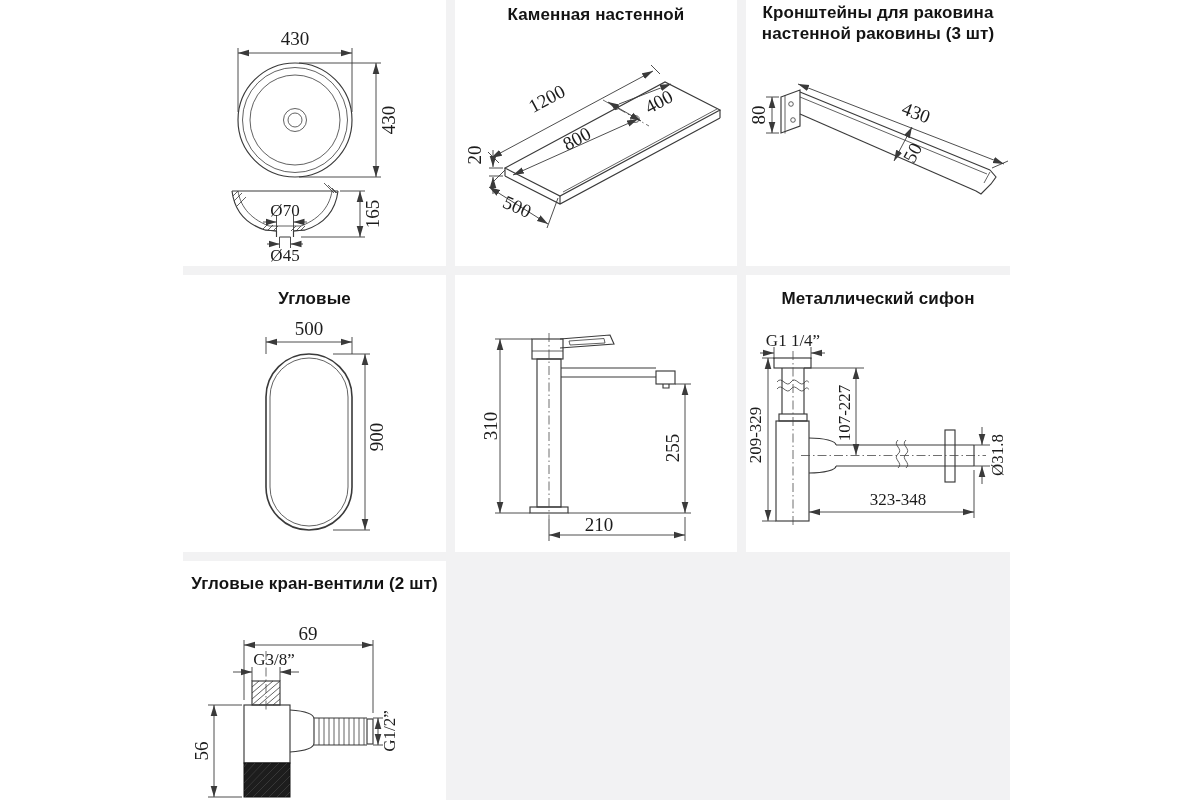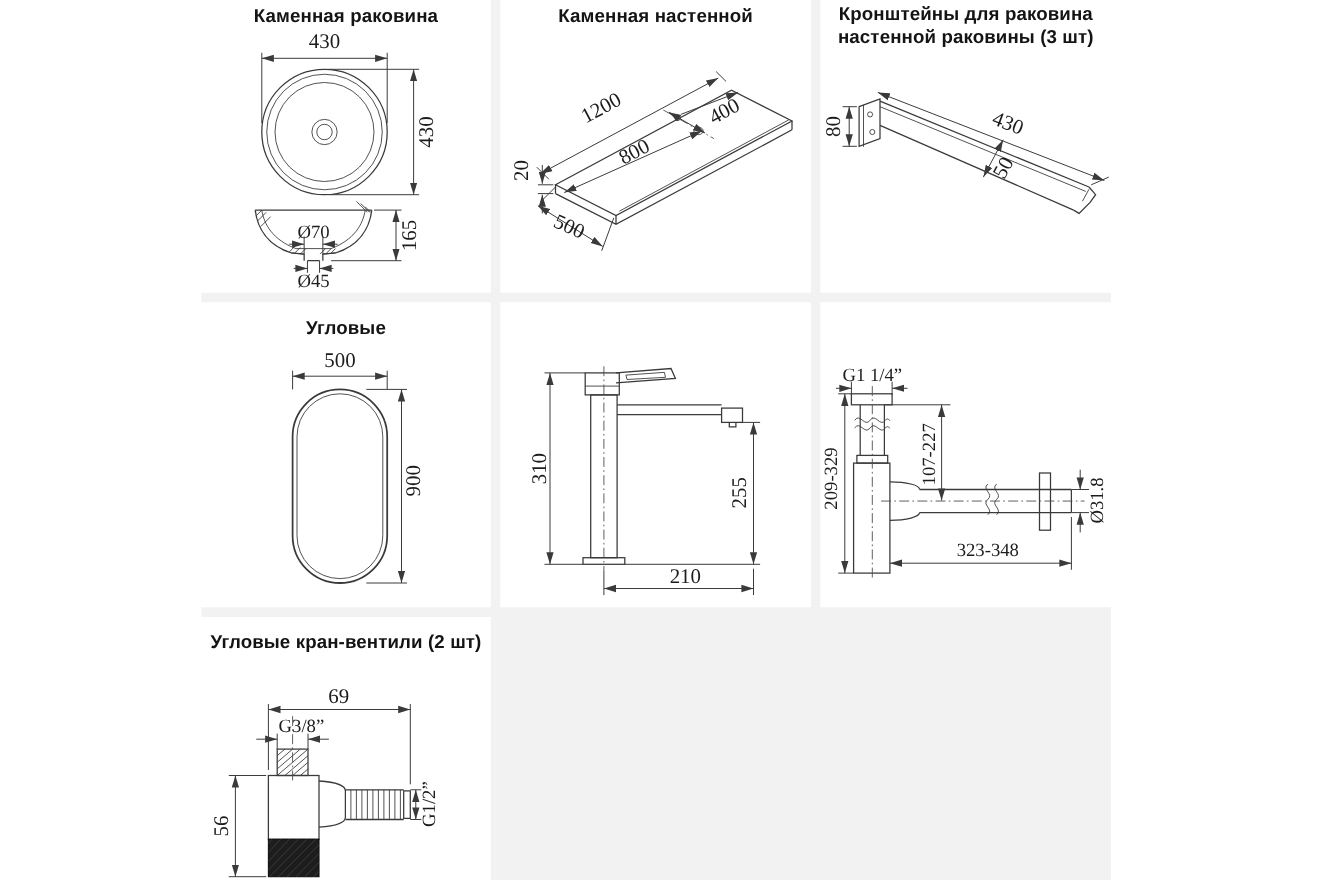--- a/index.html
+++ b/index.html
@@ -36,21 +36,20 @@
     </defs>
   </svg>
 
   <div class="gut" style="left:446px;top:0;width:9px;height:552px"></div>
   <div class="gut" style="left:737px;top:0;width:9px;height:552px"></div>
   <div class="gut" style="left:183px;top:266px;width:827px;height:9px"></div>
   <div class="gut" style="left:183px;top:552px;width:827px;height:9px"></div>
   <div class="gut" style="left:446px;top:552px;width:564px;height:248px"></div>
 
   <div class="panel" style="left:183px;top:0;width:263px;height:266px">
-    <div class="ptitle" style="top:4px">Каменная раковина</div>
     <svg width="263" height="266">
 
       <g>
         <circle class="ln" cx="112" cy="120" r="57"></circle>
         <circle class="lt" cx="112" cy="120" r="52.5"></circle>
         <circle class="lt" cx="112" cy="120" r="45"></circle>
         <circle class="lt" cx="112" cy="120" r="11.5"></circle>
         <circle class="lt" cx="112" cy="120" r="7"></circle>
       </g>
 
@@ -192,24 +191,25 @@
       <path class="dl" d="M45,64 V238" marker-start="url(#ar)" marker-end="url(#ar)"></path>
 
       <path class="dl" d="M220,109 H236 M113,238 H236"></path>
       <path class="dl" d="M230,109 V238" marker-start="url(#ar)" marker-end="url(#ar)"></path>
 
       <path class="dl" d="M94,244 V266 M230,242 V266"></path>
       <path class="dl" d="M94,260 H230" marker-start="url(#ar)" marker-end="url(#ar)"></path>
     </svg>
     <div class="dim rm90" style="left:36px;top:151px">310</div>
     <div class="dim rm90" style="left:218px;top:173px">255</div>
-    <div class="dim" style="left:168px;top:250px">210</div>
+    <div class="dim" style="left:144px;top:250px">210</div>
   </div>
 
   <div class="panel" style="left:746px;top:275px;width:264px;height:277px">
+    <div class="ptitle" style="top:13px">Металлический сифон</div>
     <svg width="264" height="277">
       <g>
         <rect class="ln" x="28" y="83" width="37" height="10"></rect>
         <path class="ln" d="M36,93 V139 M58,93 V139"></path>
         <path class="lt" d="M31,107 c5,-7 9,7 14,0 c5,-7 9,7 14,0 c2,-3 4,1 4,0 M31,114 c5,-7 9,7 14,0 c5,-7 9,7 14,0 c2,-3 4,1 4,0"></path>
         <rect class="ln" x="33" y="139" width="28" height="7"></rect>
         <rect class="ln" x="30" y="146" width="33" height="100"></rect>
         <path class="ln" d="M63,163 C78,163 90,166 90,170 M63,198 C78,198 90,195 90,191"></path>
         <path class="ln" d="M90,170 H228 M90,191 H228 M228,170 V191"></path>
         <path class="lt" d="M152,165 c-6,5 6,9 0,14 c-6,5 6,9 0,14 M160,165 c-6,5 6,9 0,14 c-6,5 6,9 0,14"></path>

